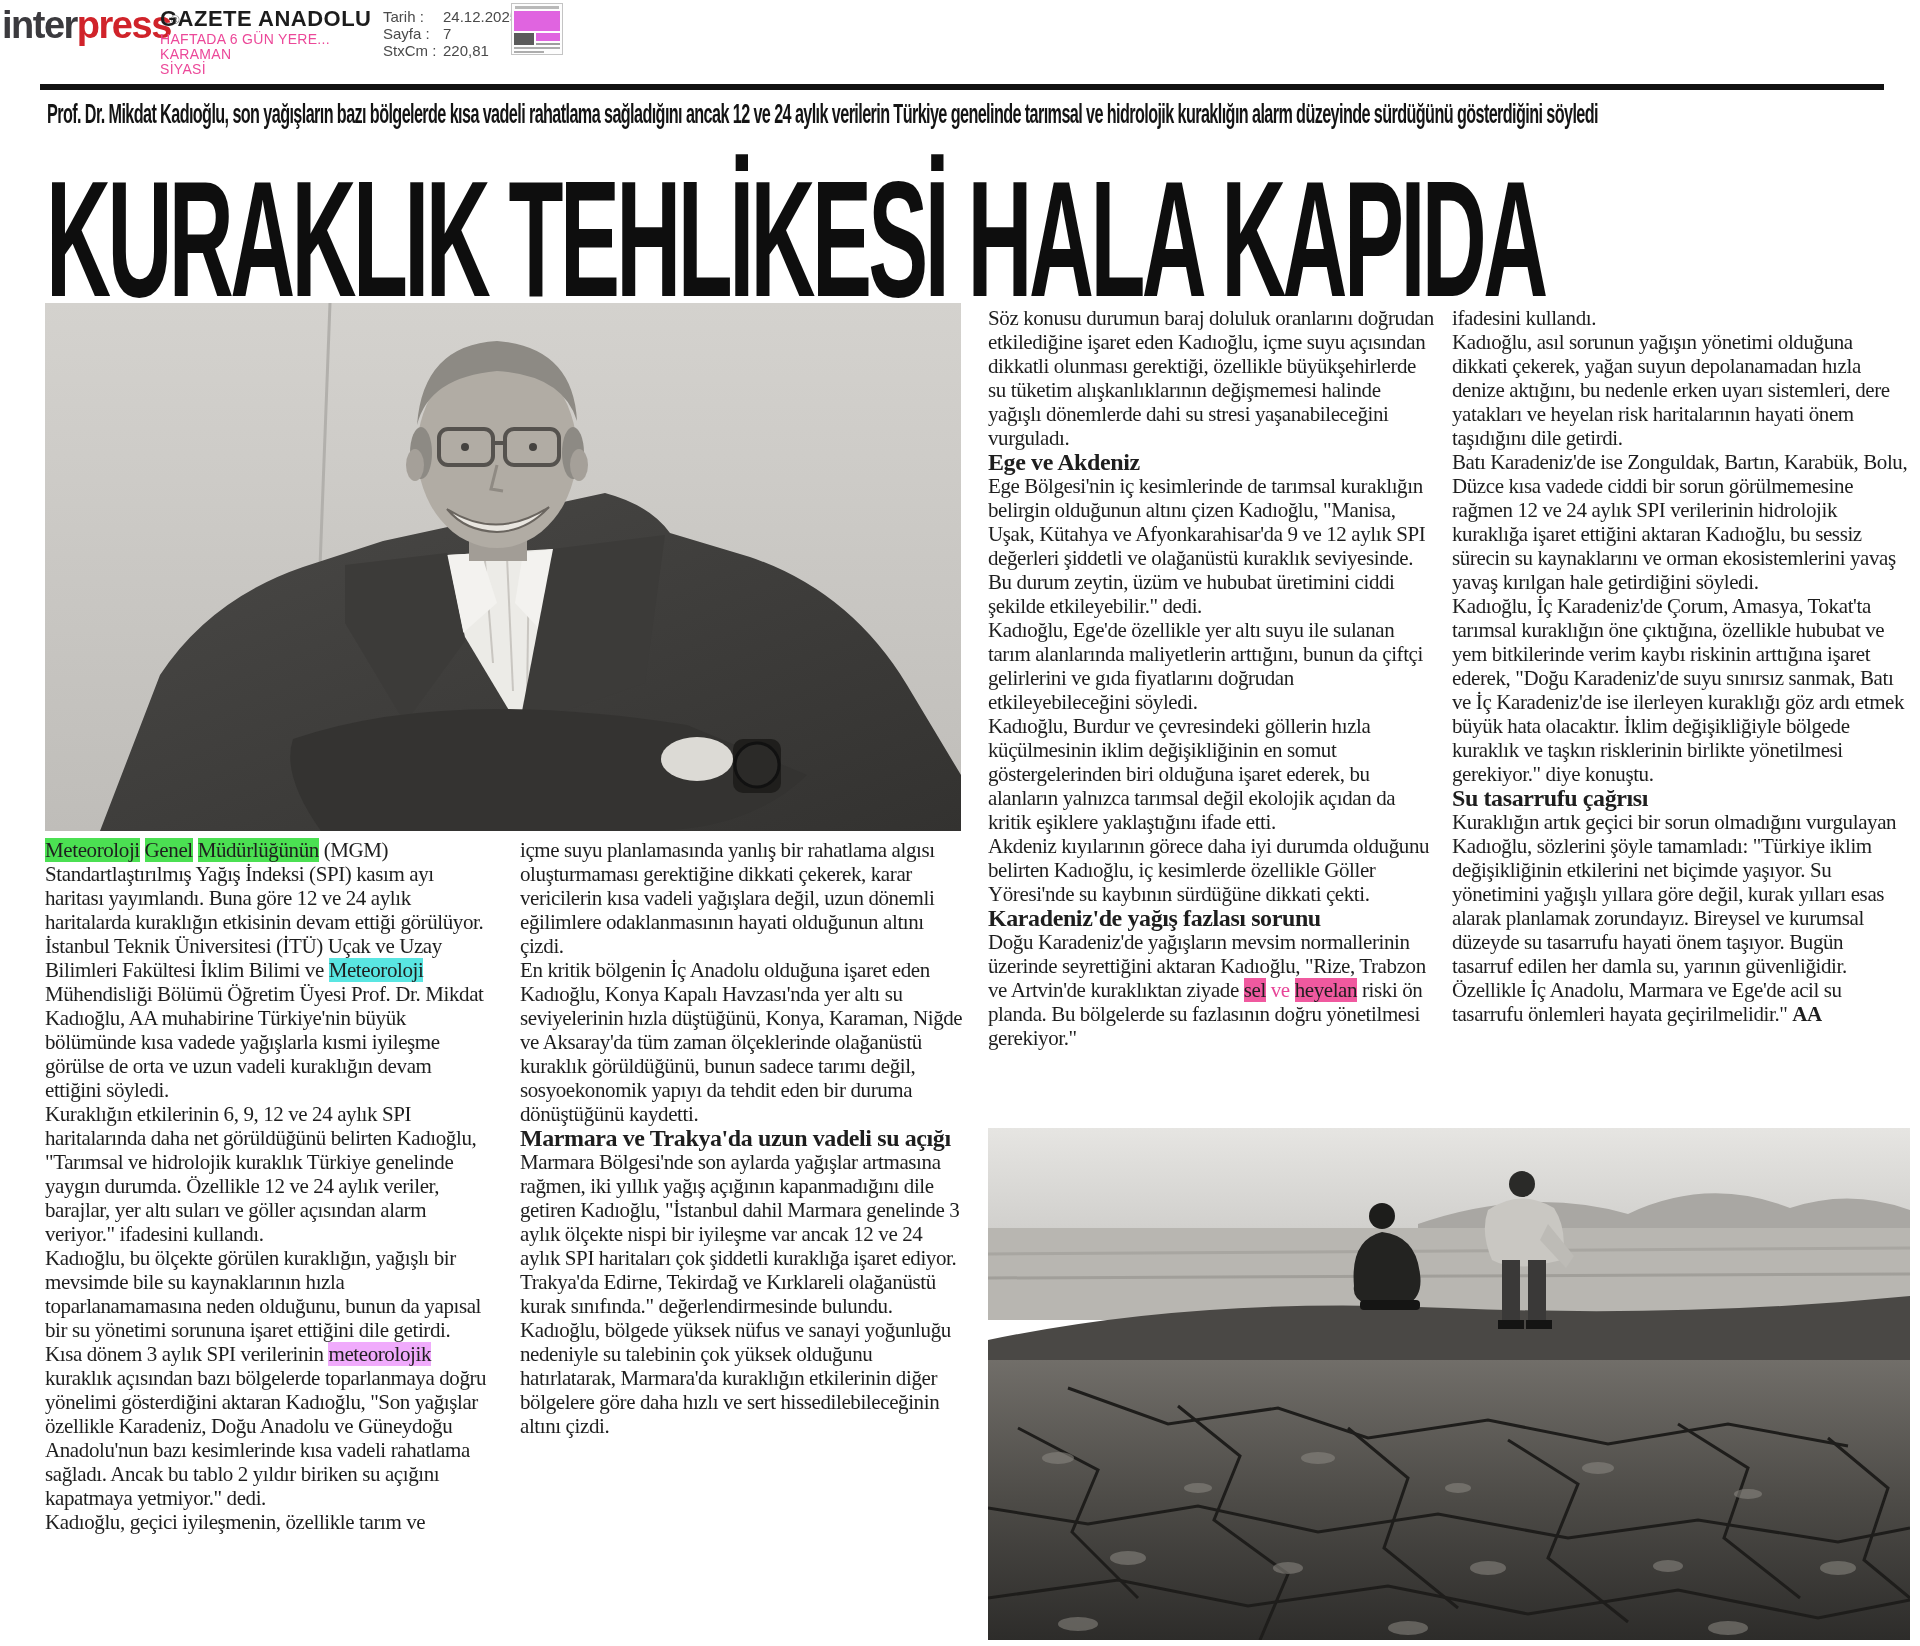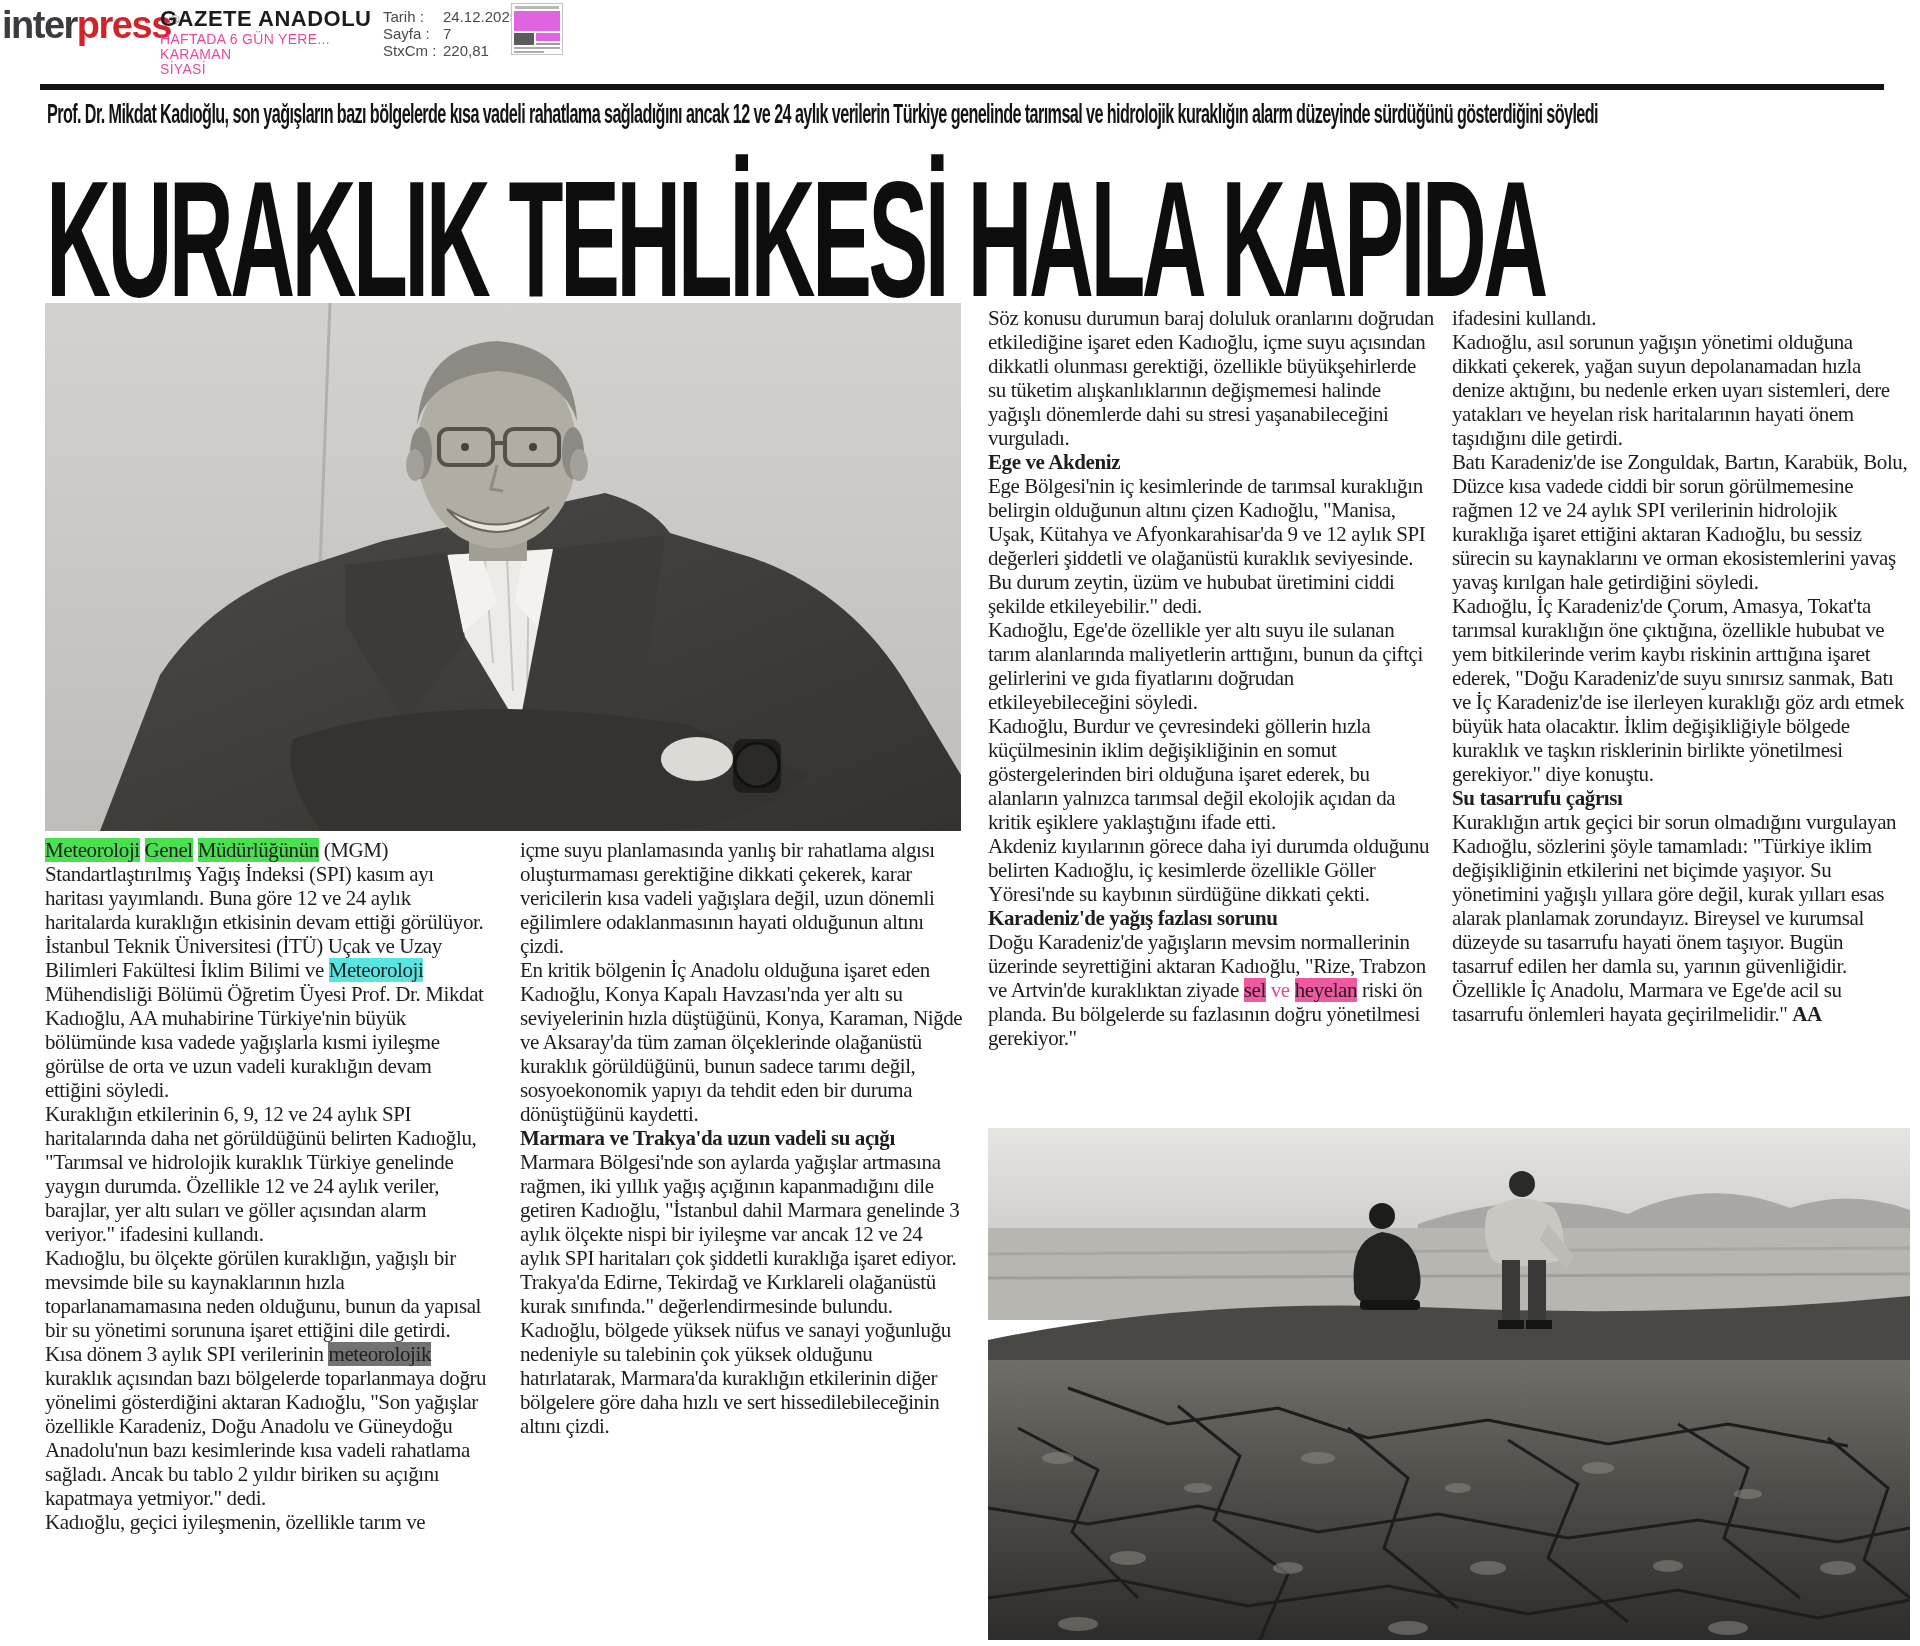--- a/index.html
+++ b/index.html
@@ -35,28 +35,28 @@
             font-family:"Liberation Sans",sans-serif;font-weight:bold;font-size:150px;
             letter-spacing:-6px;color:#0e0e0e;line-height:1;
             transform:scale(0.60,1.10);transform-origin:0 0;}
   
   .photo1{position:absolute;left:45px;top:303px;width:916px;height:528px;}
   .photo2{position:absolute;left:988px;top:1128px;width:922px;height:512px;}
   
   .col{position:absolute;font-size:21px;line-height:24px;letter-spacing:-0.4px;
        color:#1e1e1e;overflow:hidden;}
   .col p{margin:0;}
-  .col h3{margin:0;font-size:21px;line-height:24px;font-weight:bold;}
+  .col h3{margin:0;font-size:24px;line-height:24px;font-weight:bold;}
   .col-1{left:45px;  top:838px;width:447px;height:806px;}
   .col-2{left:520px; top:838px;width:447px;height:806px;}
   .col-3{left:988px; top:306px;width:450px;height:810px;}
   .col-4{left:1452px;top:306px;width:456px;height:810px;}
   .hl-green{background:#4be052;}
   .hl-cyan{background:#59e6e2;}
-  .hl-orange{background:#737373;}
+  .hl-orange{background:#f0abfc;}
   .hl-pink{background:#f0599f;}
   .hl-pinktext{color:#e74698;}
   .seg-bold{font-weight:bold;}
 </style>
 </head>
 <body>
 
 <div class="page">
 
   <div class="hdr-logo">

